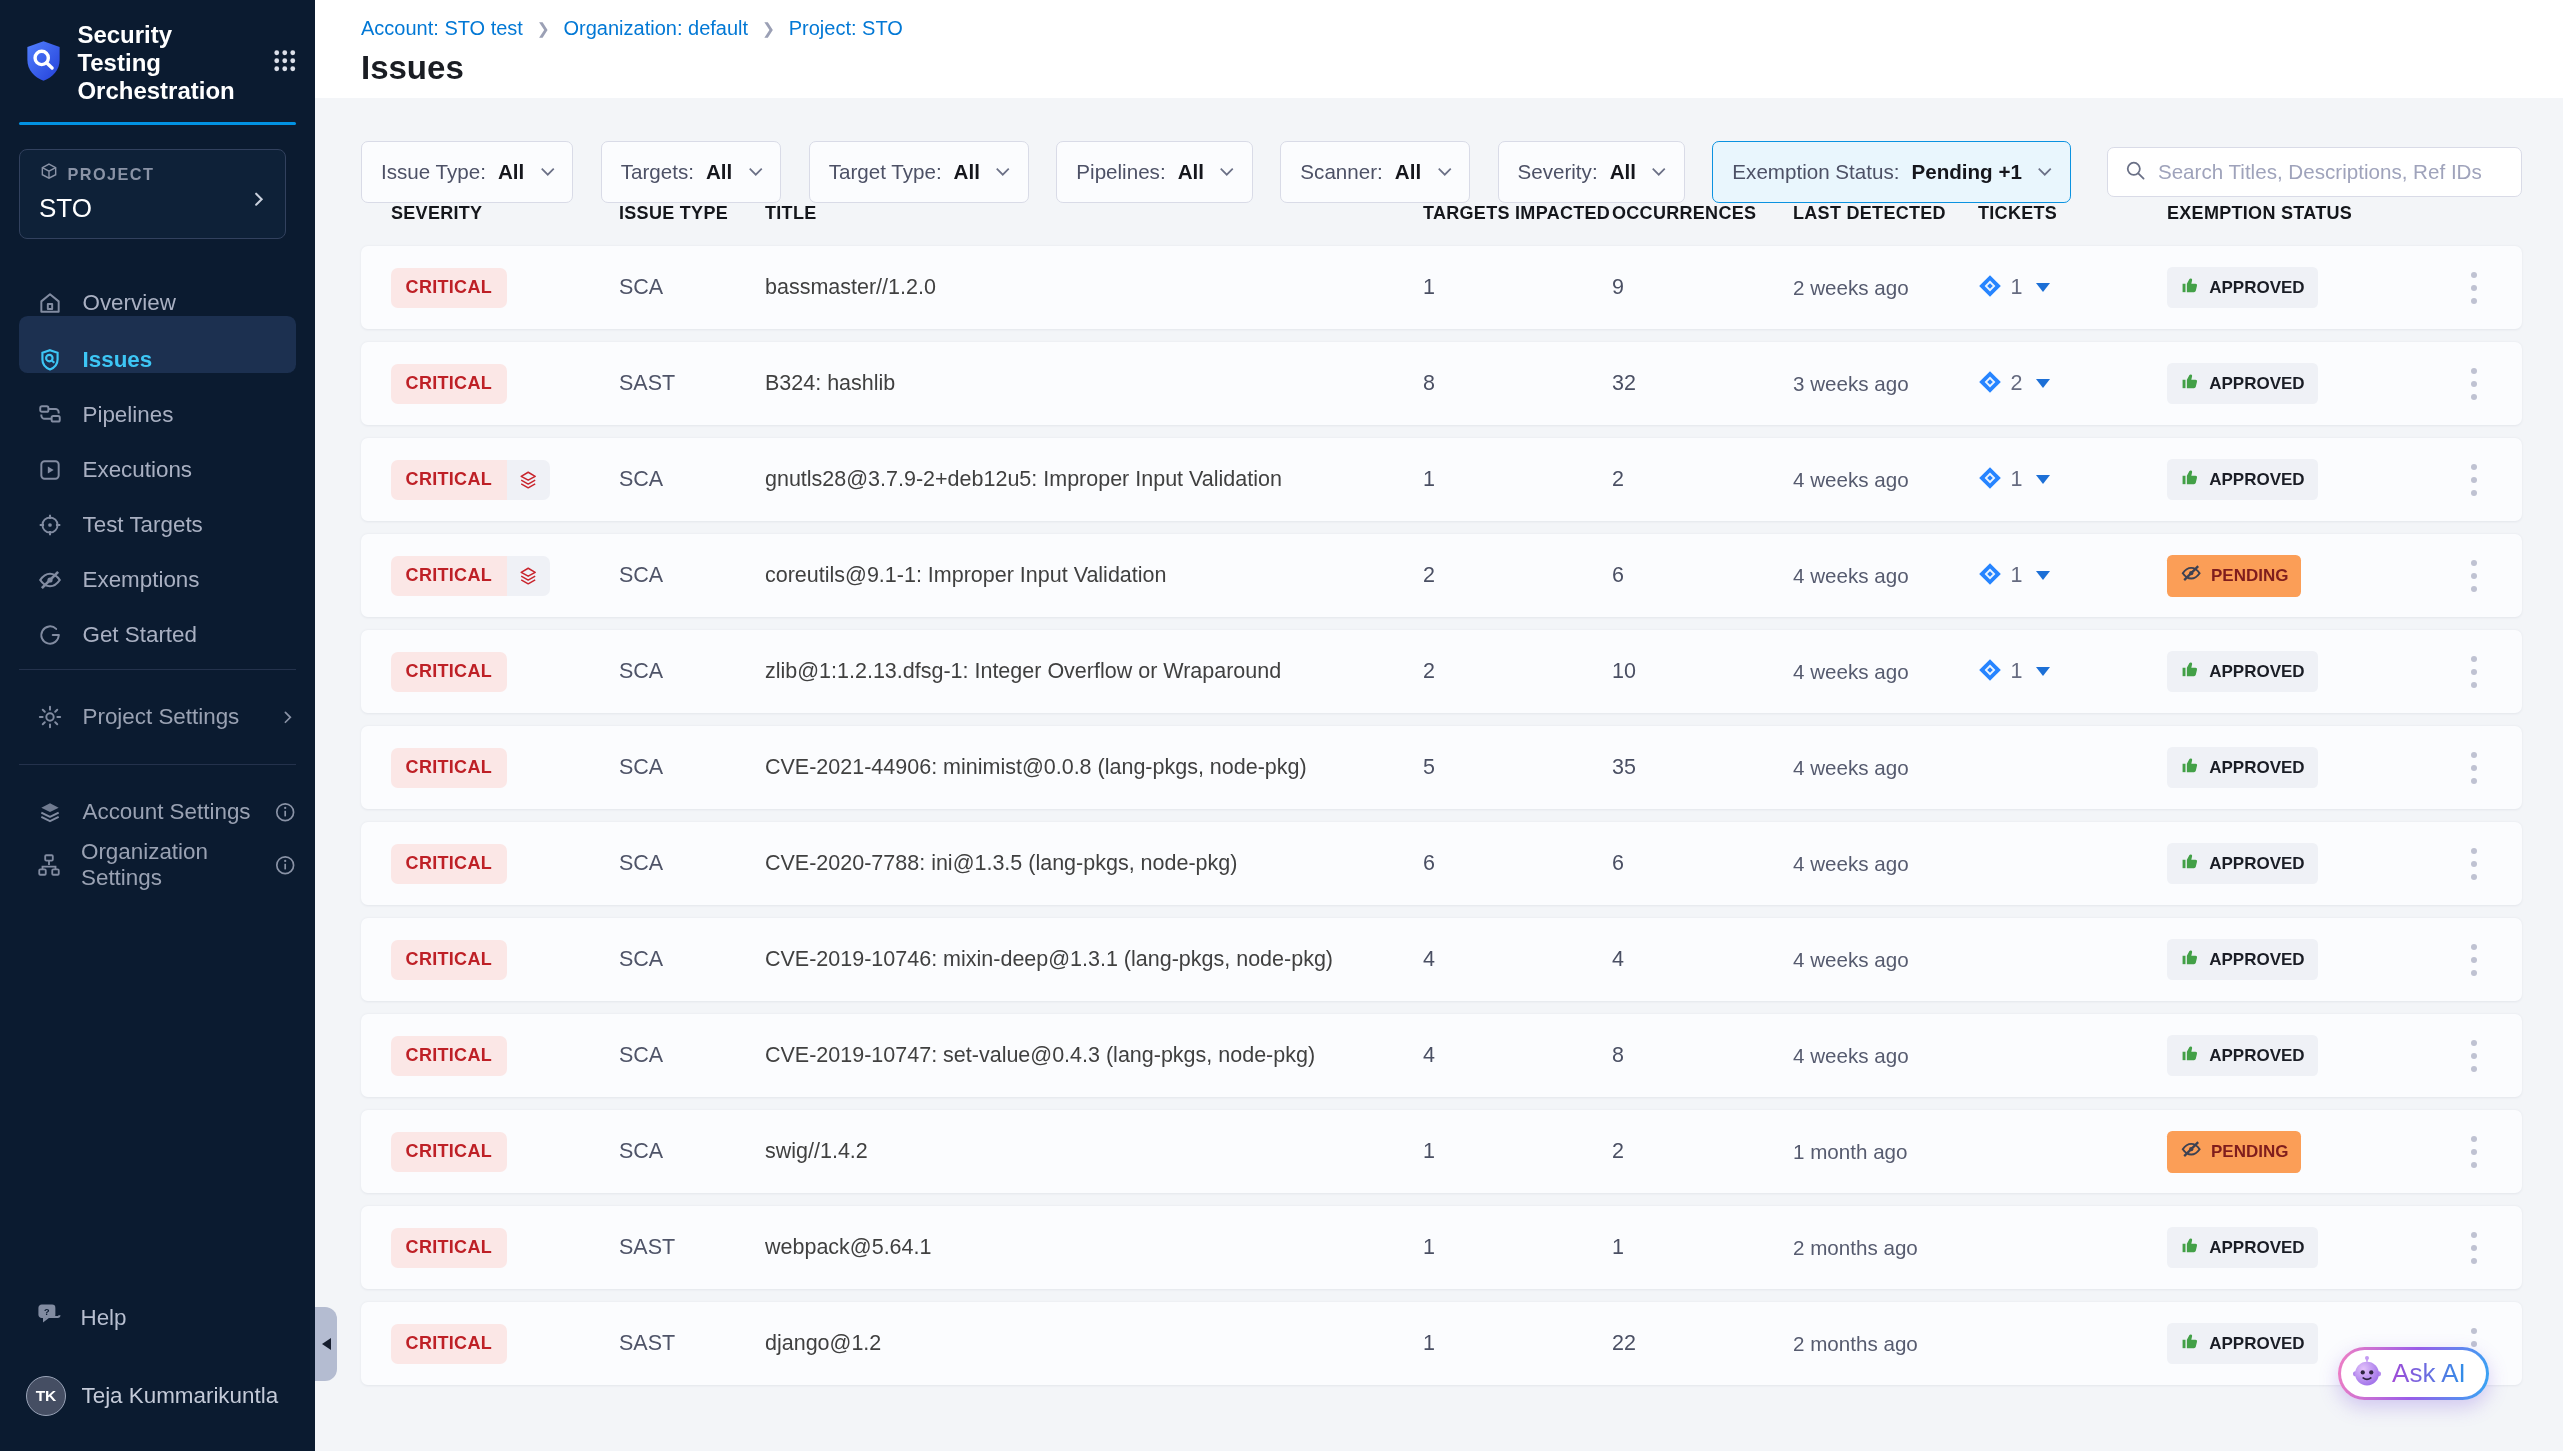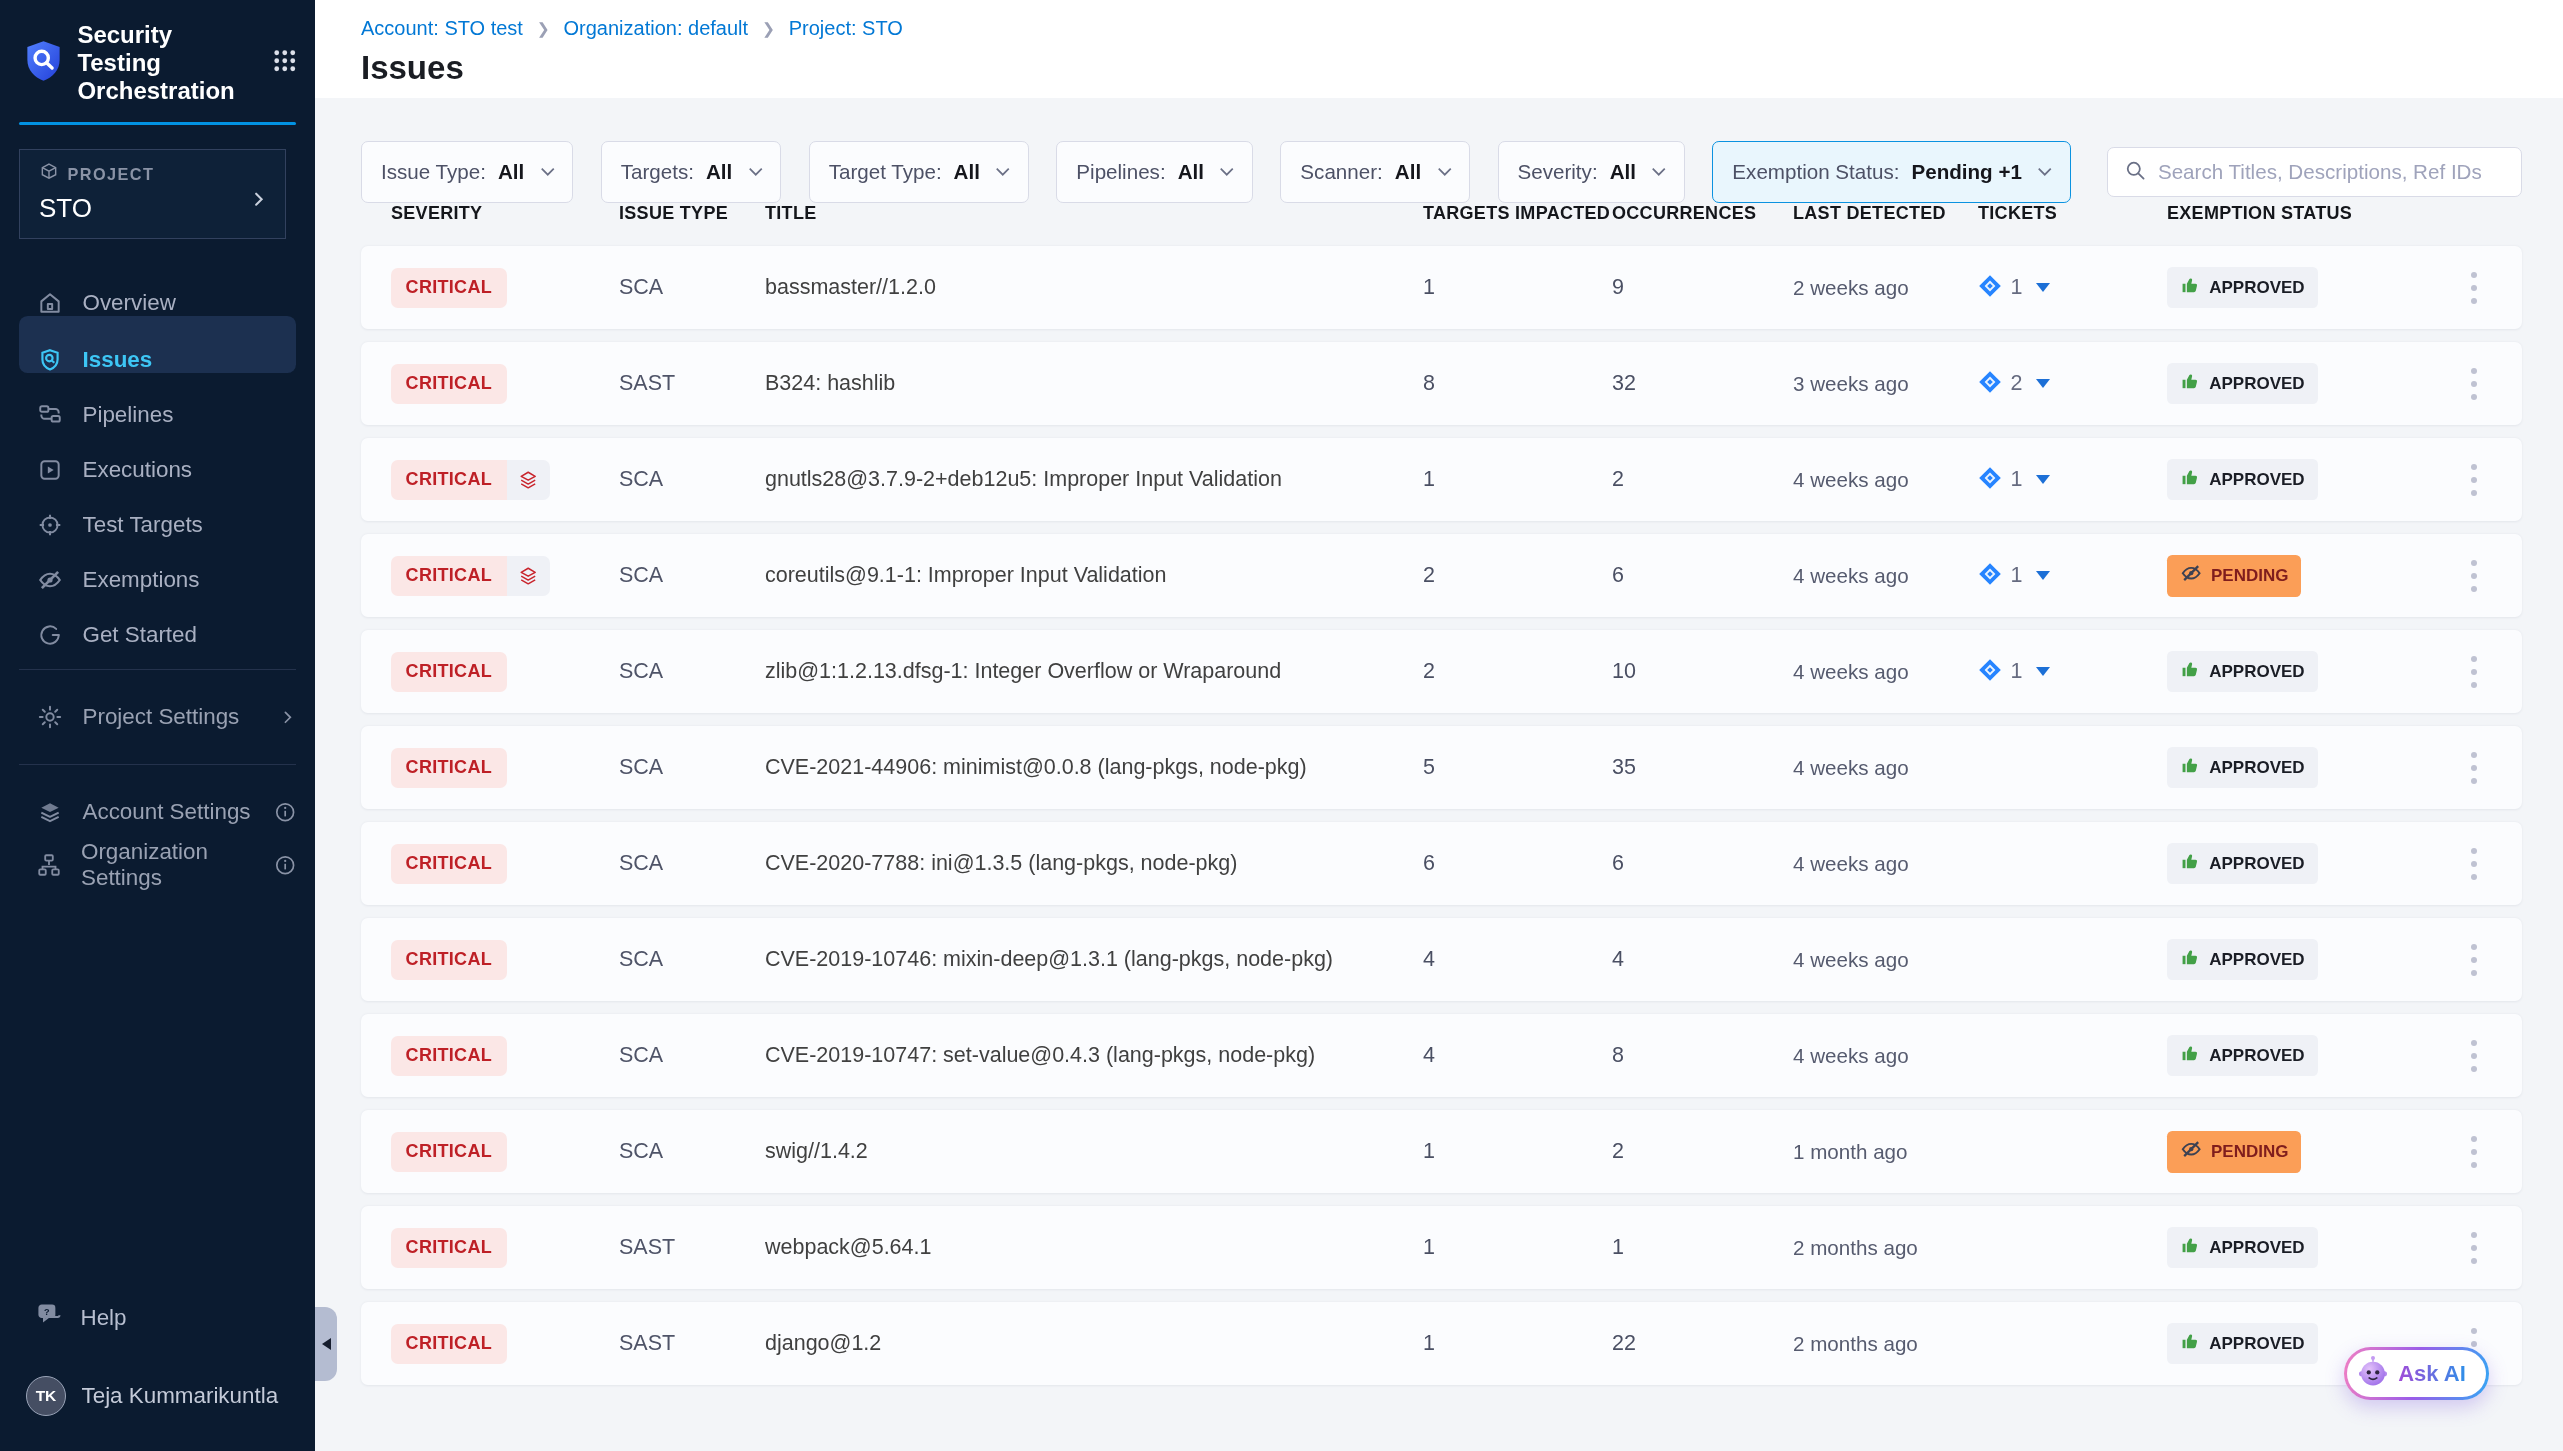--- a/index.html
+++ b/index.html
@@ -7,21 +7,21 @@
   .app { position:relative; width:2563px; height:1452px; display:flex; }
 
   
   .sidebar { position:relative; width:315px; height:1452px; background:#0B1B30; flex:0 0 315px; color:#A9B0C2; }
   .side-head { display:flex; align-items:center; padding:20.6px 17px 15.5px 22.4px; }
   .logo { flex:0 0 43px; }
   .app-title { font-size:24px; font-weight:bold; color:#FFFFFF; line-height:28px; margin-left:12px; width:163px; }
   .grid-icon { margin-left:auto; cursor:pointer; }
   .blue-rule { height:3.4px; background:#0292E2; margin:1.7px 19px 0 19px; border-radius:1.7px; }
 
-  .project-card { margin:24px 29px 0 19px; background:#0E2138; border:1.3px solid #32415E; border-radius:0; padding:12px 15.5px 13.8px 19px; position:relative; cursor:pointer; }
+  .project-card { margin:24px 29px 0 19px; background:#0E2138; border:1.3px solid #32415E; border-radius:8px; padding:12px 15.5px 13.8px 19px; position:relative; cursor:pointer; }
   .project-label-row { display:flex; align-items:center; gap:8.6px; color:#8A93A6; font-size:16.3px; font-weight:bold; letter-spacing:1.4px; }
   .project-name { color:#FFFFFF; font-size:26px; margin-top:6.9px; font-weight:500; }
   .project-chevron { position:absolute; right:17px; top:38px; color:#C9D0DD; }
 
   .nav { margin-top:22.4px; }
   .nav-item { display:flex; align-items:flex-end; gap:19px; height:55px; padding:0 17px 0 36px; font-size:22.4px; color:#A9B0C2; cursor:pointer; }
   .nav-item .nicon { color:#828CA1; display:flex; width:27.5px; justify-content:center; }
   .nav-item.active { background:#1C3050; border-radius:8.6px; margin:0 19px; padding:0 0 0 17px; height:57px; color:#3DC6F5; font-weight:bold; }
   .nav-item.active .nicon { color:#3DC6F5; }
 
@@ -78,21 +78,21 @@
   .ticket-num { font-size:21.5px; color:#666B80; }
   .caret-down { width:0; height:0; border-left:7.7px solid transparent; border-right:7.7px solid transparent; border-top:9.5px solid #1C6FD6; margin-left:5.2px; }
   .ex-badge { display:inline-flex; align-items:center; gap:8.6px; border-radius:5.2px; padding:7.7px 13px; font-size:17px; font-weight:bold; }
   .ex-badge.approved { background:#EFF1F6; color:#1A1D25; }
   .ex-badge.pending { background:#FB9E57; color:#7f1d1d; }
   .kebab { display:flex; flex-direction:column; gap:6.9px; margin-left:auto; margin-right:40px; padding:5.2px; cursor:pointer; }
   .kebab i { width:6px; height:6px; border-radius:50%; background:#BFC2D2; }
 
   .ask-ai { position:absolute; right:74px; bottom:52px; padding:2.6px; border:none; border-radius:859px; background:linear-gradient(100deg,#F07FC3,#9A5CE8,#35A6F4); box-shadow:0 6.9px 19px rgba(120,80,220,.28); cursor:pointer; z-index:6; }
   .ask-ai-inner { display:flex; align-items:center; gap:8.6px; background:#FFFFFF; border-radius:859px; padding:5.2px 20.6px 5.2px 8.6px; }
-  .ask-ai-label { font-size:22px; font-weight:bold; background:linear-gradient(90deg,#A14BD8,#2E8FE8); -webkit-background-clip:text; background-clip:text; color:transparent; }
+  .ask-ai-label { font-size:26px; font-weight:normal; background:linear-gradient(90deg,#A14BD8,#2E8FE8); -webkit-background-clip:text; background-clip:text; color:transparent; }
 </style>
 </head>
 <body>
 
 <div class="app">
 
   <aside class="sidebar">
     <div class="side-head">
       <span class="logo">
         <svg width="43" height="46" viewBox="0 0 24 24">

